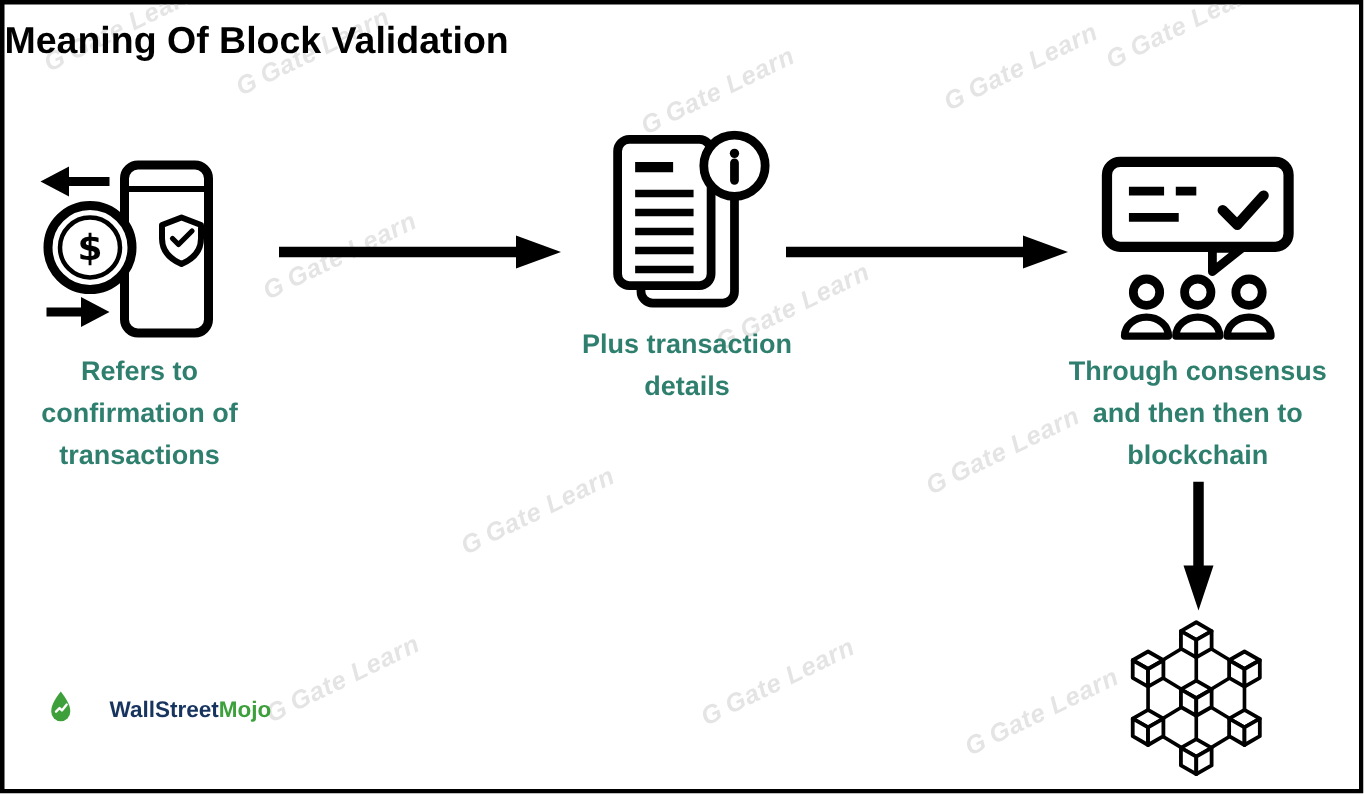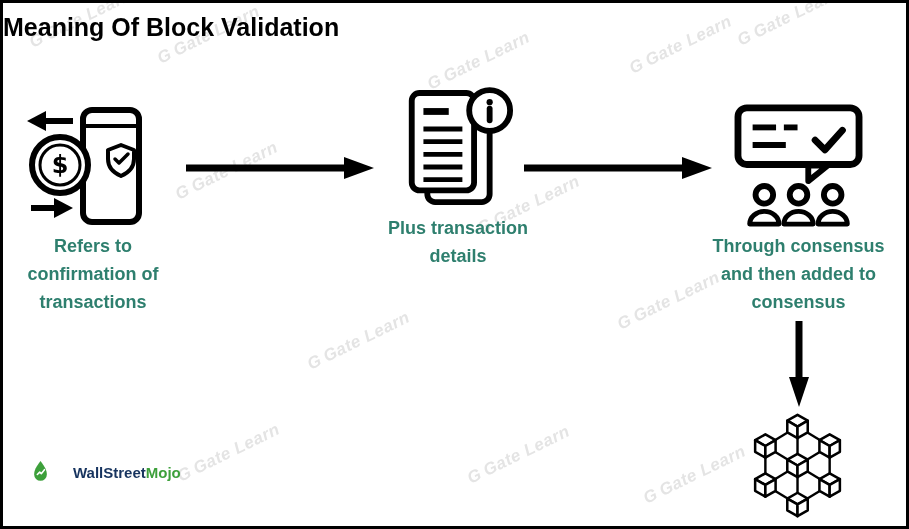--- a/index.html
+++ b/index.html
@@ -124,21 +124,21 @@
         <path d="M84 38 l10 10 l18 -20" fill="none" stroke="#000" stroke-width="7" stroke-linecap="round" stroke-linejoin="round"></path>
         <path d="M77 64 V80 L97 64 Z" fill="#fff" stroke="#000" stroke-width="6" stroke-linejoin="round"></path>
         <circle cx="32" cy="94" r="9" fill="#fff" stroke="#000" stroke-width="6"></circle>
         <path d="M17 124 a15 13 0 0 1 30 0 z" fill="#fff" stroke="#000" stroke-width="5" stroke-linejoin="round"></path>
         <circle cx="67" cy="94" r="9" fill="#fff" stroke="#000" stroke-width="6"></circle>
         <path d="M52 124 a15 13 0 0 1 30 0 z" fill="#fff" stroke="#000" stroke-width="5" stroke-linejoin="round"></path>
         <circle cx="102" cy="94" r="9" fill="#fff" stroke="#000" stroke-width="6"></circle>
         <path d="M87 124 a15 13 0 0 1 30 0 z" fill="#fff" stroke="#000" stroke-width="5" stroke-linejoin="round"></path>
       </svg>
     </span>
-    <div class="caption">Through consensus and then added to consensus</div>
+    <div class="caption">Through consensus and then then to blockchain</div>
   </div>
 
   <span class="arrow-down">
     <svg width="26" height="88" viewBox="0 0 26 88" aria-hidden="true">
       <line x1="13" y1="0" x2="13" y2="60" stroke="#000" stroke-width="7"></line>
       <polygon points="13,86 3,56 23,56" fill="#000"></polygon>
     </svg>
   </span>
 
   <span class="blockchain">

